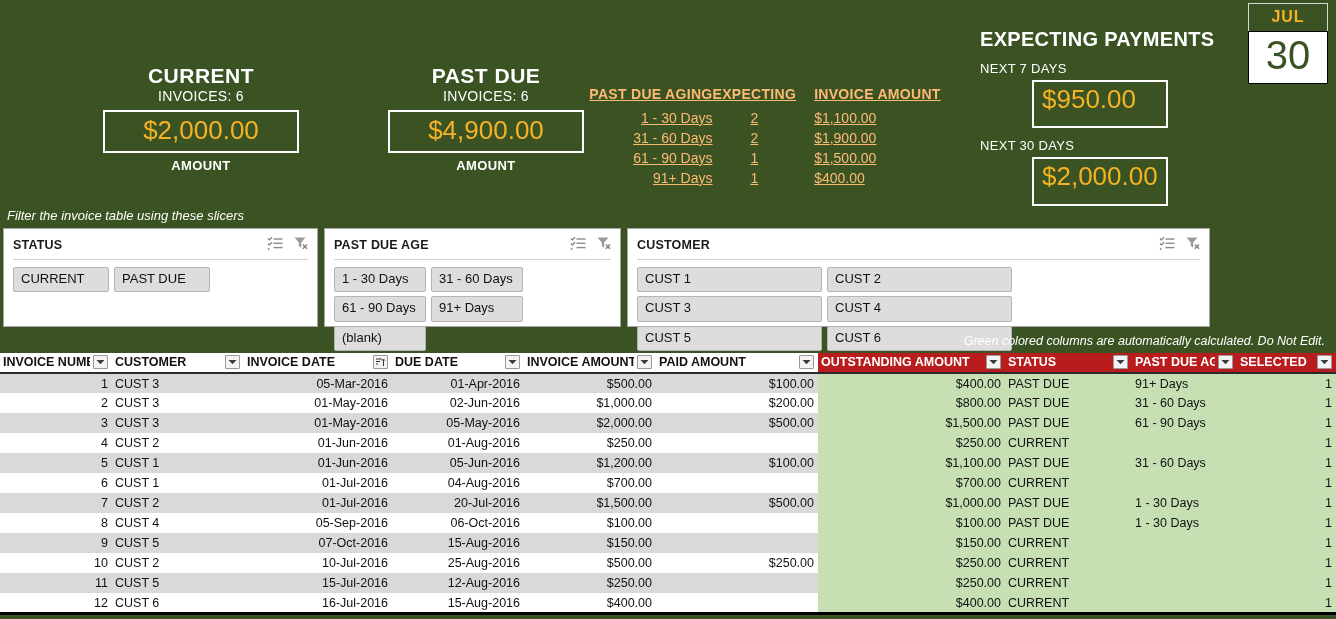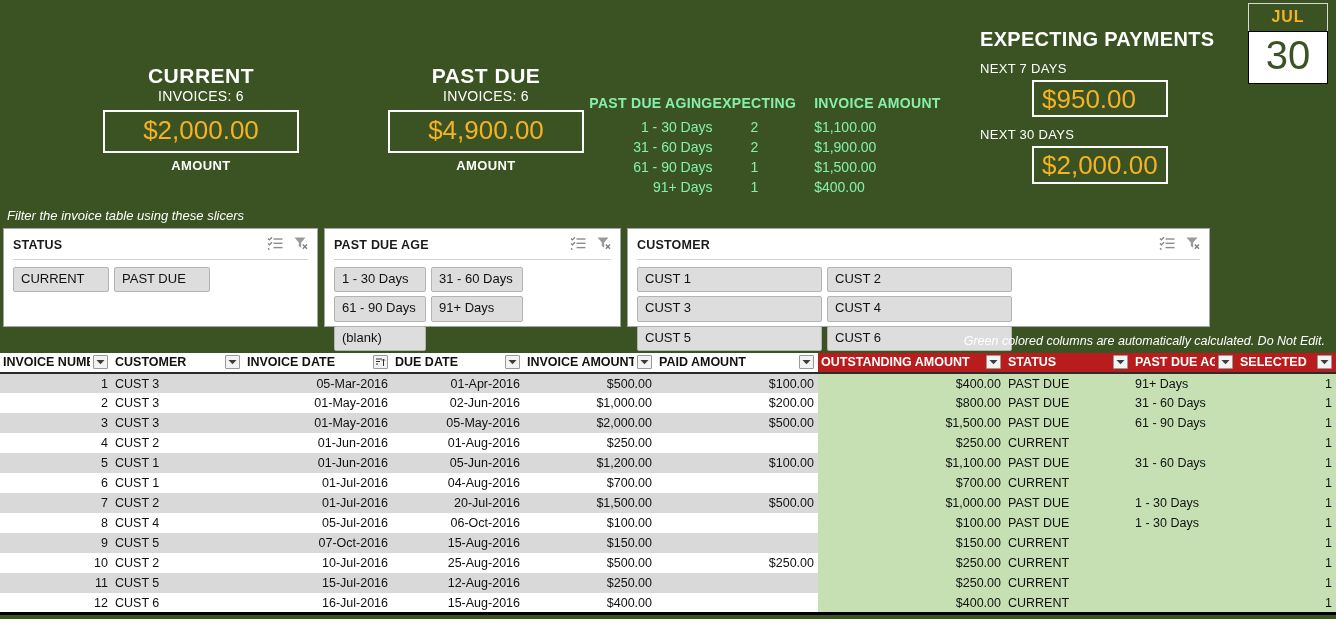--- a/index.html
+++ b/index.html
@@ -32,41 +32,41 @@
   }
   .kpi .kpi-foot {
     font-size: 13px; font-weight: bold; color: #ffffff;
     margin-top: 5px; letter-spacing: .4px;
   }
 
   #kpi-current { left: 103px; top: 64px; width: 196px; }
   #kpi-pastdue { left: 388px; top: 64px; width: 196px; }
 
   
-  .aging { position: absolute; left: 580px; top: 95px; width: 365px; color: #86efac; }
+  .aging { position: absolute; left: 580px; top: 86px; width: 365px; color: #fdba74; text-decoration: underline; }
   .aging table { border-collapse: collapse; width: 100%; }
   .aging th {
     font-size: 14px; font-weight: bold; letter-spacing: .3px;
     padding: 0 0 7px 0; text-align: right; white-space: nowrap;
   }
   .aging th.c-age { width: 135px; text-align: right; }
   .aging th.c-inv { width: 80px; text-align: center; }
   .aging th.c-amt { width: 150px; text-align: left; padding-left: 18px;}
   .aging td { font-size: 14px; padding: 1px 0 3px 0; white-space: nowrap; }
   .aging td.c-age { text-align: right; }
   .aging td.c-inv { text-align: center; }
   .aging td.c-amt { text-align: left; padding-left: 18px; }
 
   
   .expect { position: absolute; left: 980px; top: 28px; width: 240px; }
   .expect .ex-title { font-size: 20px; font-weight: bold; color: #fff; letter-spacing: .3px; }
   .expect .ex-label { font-size: 13px; color: #fff; margin-top: 10px; letter-spacing: .3px; }
   .expect .ex-box {
     border: 2px solid #fff; color: #f5b324; font-size: 26px;
-    padding: 4px 8px 2px 8px; margin: 4px auto 0 auto; width: 136px; line-height: 1.05;
+    padding: 4px 8px 13px 8px; margin: 4px auto 0 auto; width: 136px; line-height: 1.05;
   }
 
   
   .datebadge { position: absolute; left: 1248px; top: 3px; width: 80px; }
   .datebadge .db-month {
     background: #3b5323; color: #f5b324; font-size: 16px; font-weight: bold;
     text-align: center; padding: 4px 0 5px 0; letter-spacing: 1px;
     border: 1px solid #d9d9d9; border-bottom: none;
   }
   .datebadge .db-day {
@@ -494,21 +494,21 @@
             <td class="plain num">$1,500.00</td>
             <td class="plain num">$500.00</td>
             <td class="calc num">$1,000.00</td>
             <td class="calc ctr">PAST DUE</td>
             <td class="calc ctr">1 - 30 Days</td>
             <td class="calc num">1</td>
           </tr>
           <tr class="even">
             <td class="plain num">8</td>
             <td class="plain ctr">CUST 4</td>
-            <td class="plain num">05-Jul-2016</td>
+            <td class="plain num">05-Sep-2016</td>
             <td class="plain num">06-Oct-2016</td>
             <td class="plain num">$100.00</td>
             <td class="plain num"></td>
             <td class="calc num">$100.00</td>
             <td class="calc ctr">PAST DUE</td>
             <td class="calc ctr">1 - 30 Days</td>
             <td class="calc num">1</td>
           </tr>
           <tr class="odd">
             <td class="plain num">9</td>

